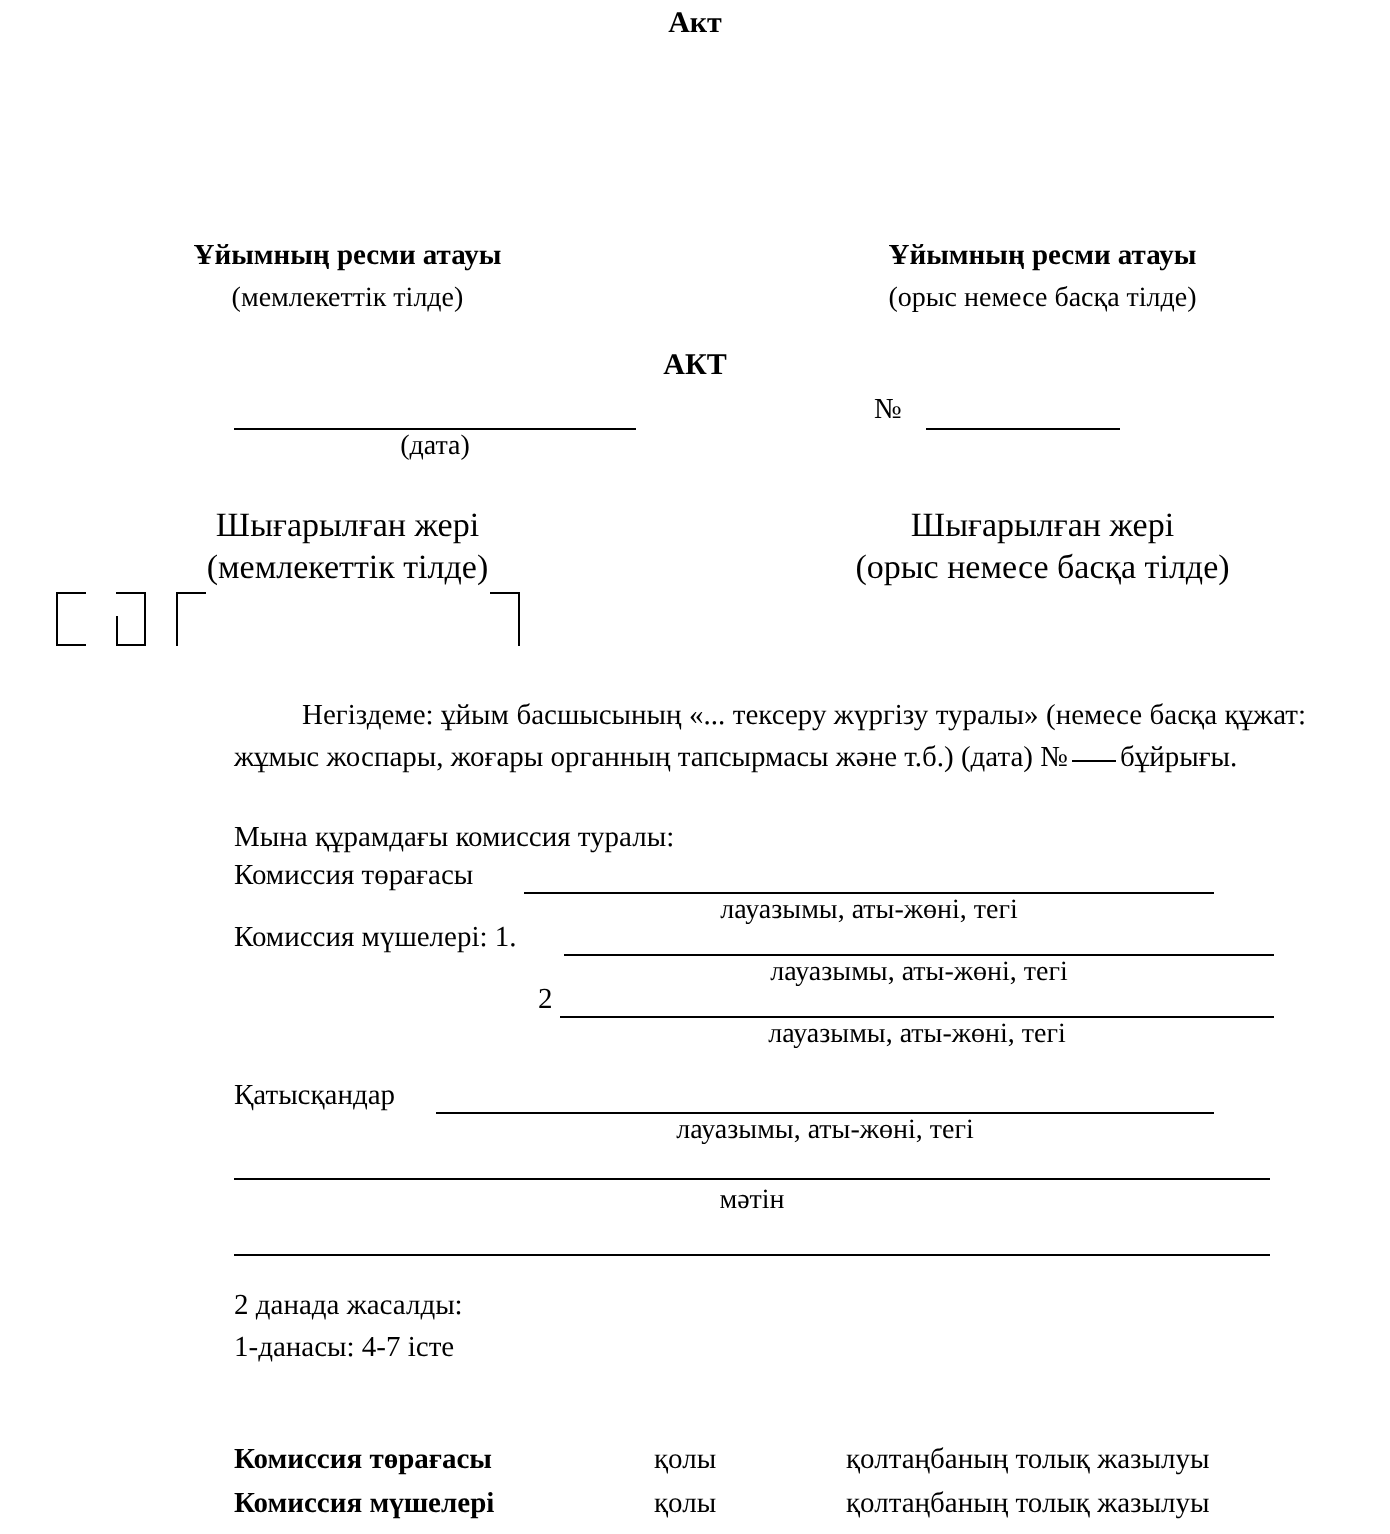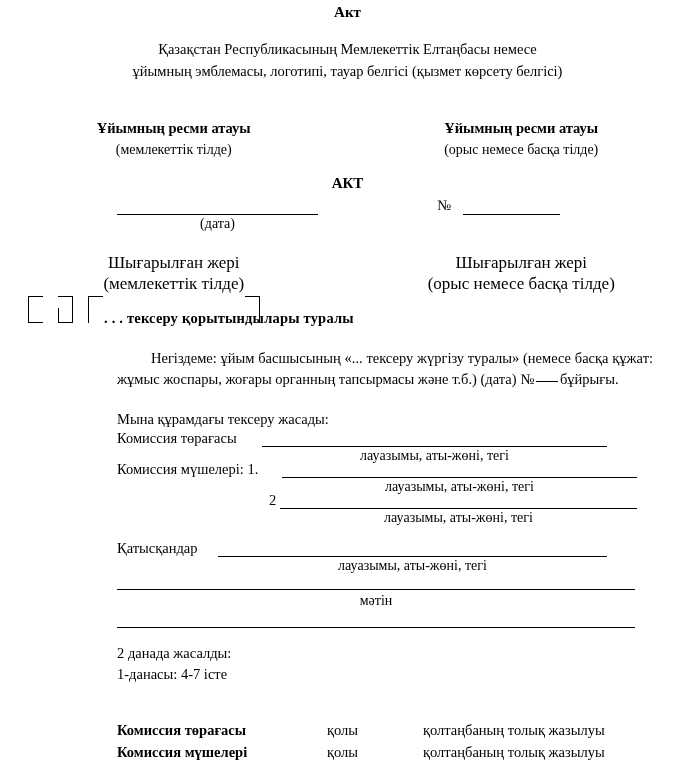--- a/index.html
+++ b/index.html
@@ -204,24 +204,20 @@
   .sig-sign { width: 96px; }
   .sig-full { flex: 1 1 auto; }
 </style>
 </head>
 <body>
 
 <div class="page">
 
   <div class="abs doc-title">Акт</div>
 
-  <div class="emblem-block">
-    <div>Қазақстан Республикасының Мемлекеттік Елтаңбасы немесе</div>
-    <div>ұйымның эмблемасы, логотипі, тауар белгісі (қызмет көрсету белгісі)</div>
-  </div>
 
   <div class="org-row">
     <div class="org-col">
       <div class="name">Ұйымның ресми атауы</div>
       <div class="sub">(мемлекеттік тілде)</div>
     </div>
     <div class="org-col">
       <div class="name">Ұйымның ресми атауы</div>
       <div class="sub">(орыс немесе басқа тілде)</div>
     </div>
@@ -246,30 +242,29 @@
     </div>
   </div>
 
   <div class="corner tl c1"></div>
   <div class="corner tr c2"></div>
   <div class="bl b1"></div>
   <div class="bl b2"></div>
   <div class="corner tl c3"></div>
   <div class="corner tr c4"></div>
 
-  <div class="abs subject-title">. . . тексеру қорытындылары туралы</div>
 
   <div class="body-par">
     <span>Негіздеме: ұйым басшысының «... тексеру жүргізу туралы» (немесе басқа құжат: жұмыс жоспары, жоғары органның тапсырмасы және т.б.) (дата)</span>
     <span class="nobr">
       <span>№</span><span class="mini-rule"></span><span>бұйрығы.</span>
     </span>
   </div>
 
-  <div class="abs made-by">Мына құрамдағы тексеру жасады:</div>
+  <div class="abs made-by">Мына құрамдағы комиссия туралы:</div>
 
   <div class="abs flabel lbl-chair">Комиссия төрағасы</div>
   <div class="frule rl-chair"></div>
   <div class="fcap cp-chair">лауазымы, аты-жөні, тегі</div>
 
   <div class="abs flabel lbl-mem">
     <span>Комиссия мүшелері:</span>
     <span>1.</span>
   </div>
   <div class="frule rl-m1"></div>

